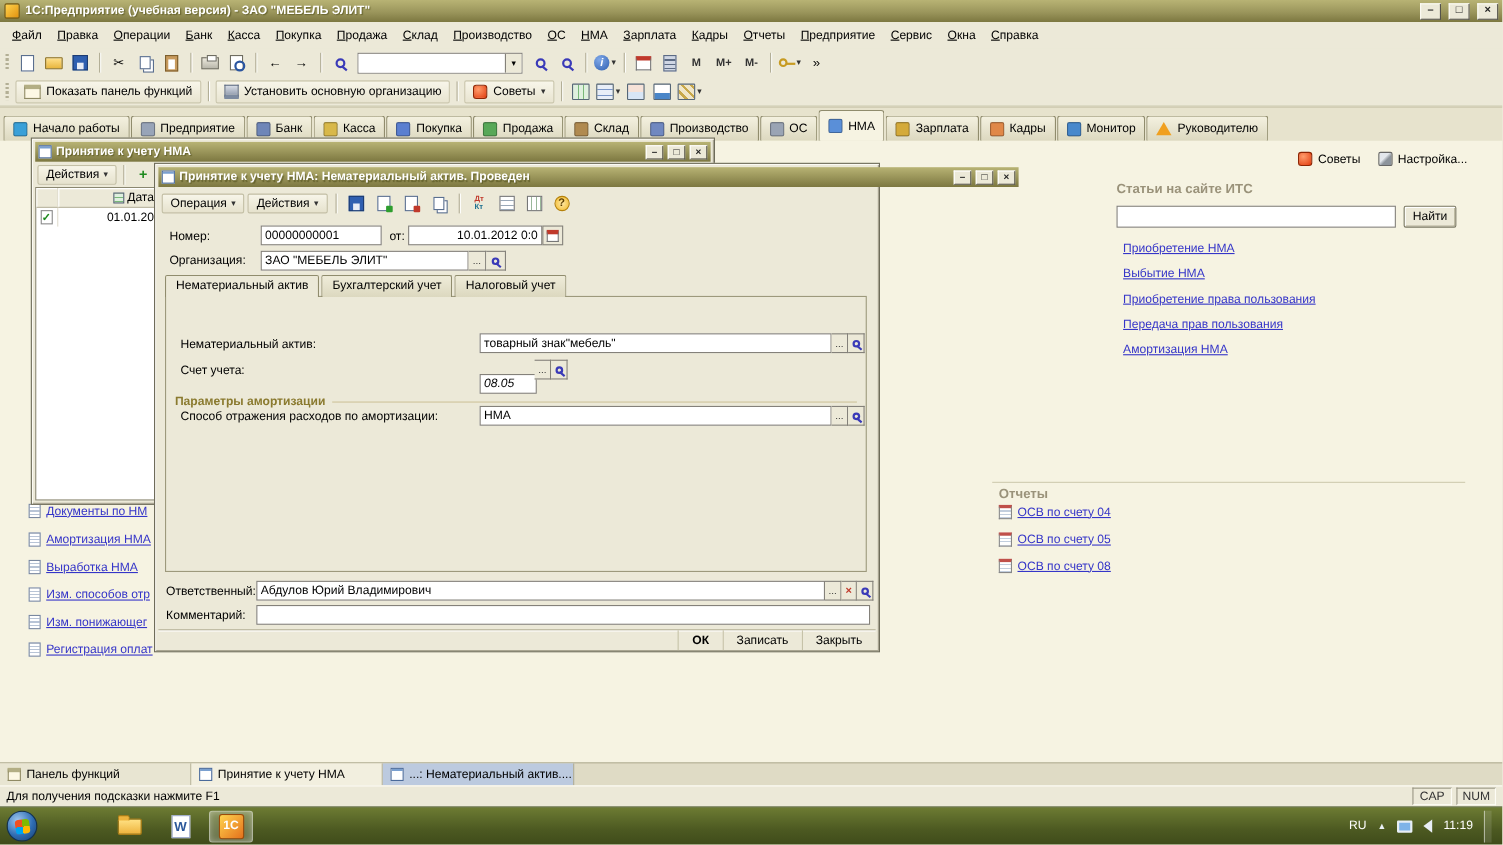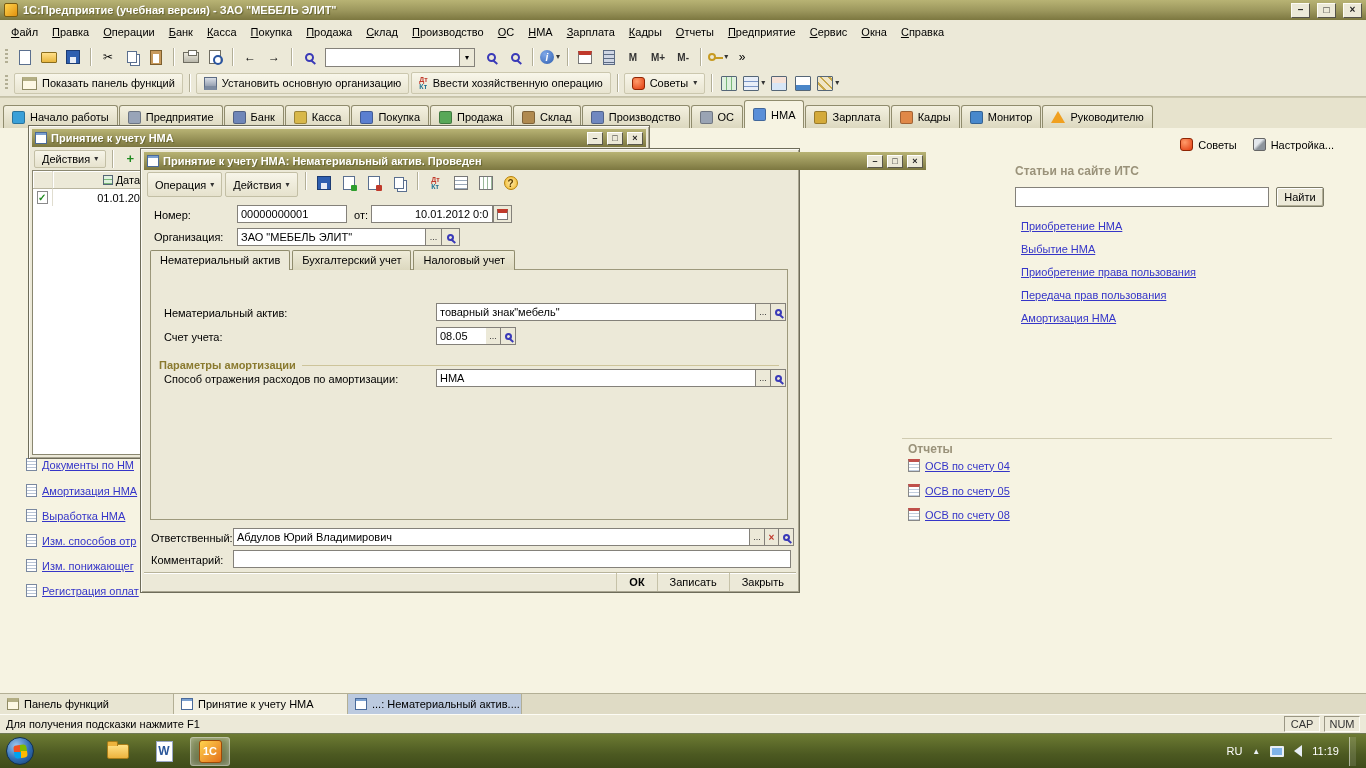--- a/index.html
+++ b/index.html
@@ -101,21 +101,21 @@
 .lw-c2{width:90px;display:flex;align-items:center;justify-content:flex-end;padding:0 2px;border-right:1px solid #e0ddcf}
 .lw-head .lw-c2{justify-content:flex-end}
 .lw-cf{flex:1}
 .i-colicon{width:10px;height:10px;background:repeating-linear-gradient(#dff0df 0 3px,#79b879 3px 4px);border:1px solid #567}
 .i-doccheck{position:relative;width:11px;height:13px;background:#fff;border:1px solid #8a8a8a}
 .i-doccheck::after{content:"✓";position:absolute;left:0;top:0;font-size:10px;color:#1e8a1e;font-weight:bold}
 
 .dialog{left:140px;top:148px;width:660px;height:445px;z-index:10}
 .dialog>*{position:absolute}
 .d-titlebar{left:3px;top:3px;width:782px}
-.d-toolbar{left:3px;top:23px;width:652px;height:25px;display:flex;gap:3px;padding:0 3px}
+.d-toolbar{left:3px;top:23px;width:652px;height:25px;display:flex;align-items:center;gap:3px;padding:0 3px}
 .lbl{white-space:nowrap}
 .fld{height:18px;background:#fff;border:1px solid #84817A;font:11px "Liberation Sans",sans-serif;padding:0 3px}
 .abtn{height:18px;background:#ECE9D8;border:1px solid #84817A;border-left:none;display:flex;align-items:center;justify-content:center;font-size:9px;color:#333}
 .abtn.standalone{border-left:1px solid #84817A}
 .abtn .mag{width:7px;height:7px;border-width:2px}
 .redx{color:#c0392b;font-weight:bold;font-size:10px}
 .d-tabs{left:9px;top:101px;height:20px;display:flex;z-index:2}
 .dtab{padding:3px 9px;background:linear-gradient(#efecd9,#dcd8bf);border:1px solid #908c6d;border-bottom:none;border-radius:2px 2px 0 0;margin-right:2px;white-space:nowrap}
 .dtab.active{background:#ECE9D8;padding-bottom:5px}
 .gbox{left:9px;top:120px;width:638px;height:251px;border:1px solid #9d997c;background:#ECE9D8}
@@ -271,27 +271,20 @@
     <div class="grip"></div>
     <div class="tb2btn">
       <div class="i-panel"></div>
       <span>Показать панель функций</span>
     </div>
     <div class="sep"></div>
     <div class="tb2btn">
       <div class="i-org"></div>
       <span>Установить основную организацию</span>
     </div>
-    <div class="tb2btn">
-      <div class="i-dtkt">
-          <span class="d">Дт</span>
-          <span class="k">Кт</span>
-        </div>
-      <span>Ввести хозяйственную операцию</span>
-    </div>
     <div class="sep"></div>
     <div class="tb2btn">
       <div class="i-tips"></div>
       <span>Советы</span>
       <span class="dd">▾</span>
     </div>
     <div class="sep"></div>
     <div class="tbtn">
         <div class="g16 g-a"></div>
       </div>
@@ -541,21 +534,21 @@
 
     <div class="gbox">
       <span class="lbl" style="left:13px;top:37px">Нематериальный актив:</span>
       <input class="fld" style="left: 285px; top: 33px; width: 320px;" value="товарный знак&quot;мебель&quot;">
       <div class="abtn" style="left:605px;top:33px;width:15px">...</div>
       <div class="abtn" style="left:620px;top:33px;width:15px">
           <div class="mag"></div>
         </div>
 
       <span class="lbl" style="left:13px;top:61px">Счет учета:</span>
-      <input class="fld" style="left: 285px; top: 57px; width: 70px;" value="08.05">
+      <input class="fld" style="left: 285px; top: 70px; width: 52px; font-style: italic;" value="08.05">
       <div class="abtn" style="left:335px;top:57px;width:15px">...</div>
       <div class="abtn" style="left:350px;top:57px;width:15px">
           <div class="mag"></div>
         </div>
 
       <div class="sect" style="left:8px;top:89px;right:8px">
         <span>Параметры амортизации</span>
         <div class="rule"></div>
       </div>
       <span class="lbl" style="left:13px;top:103px;top:103px">Способ отражения расходов по амортизации:</span>

